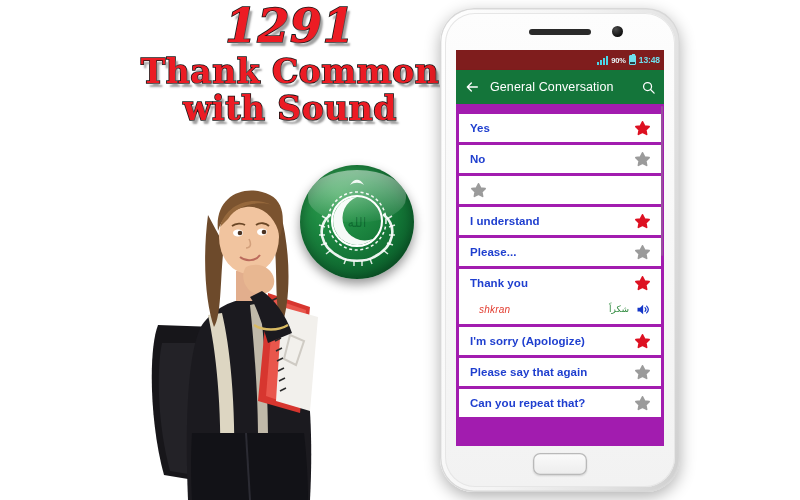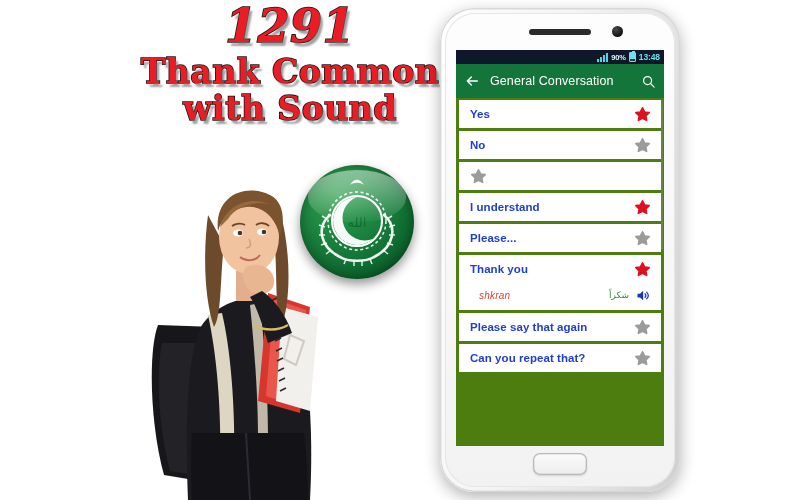--- a/index.html
+++ b/index.html
@@ -80,21 +80,21 @@
     background: linear-gradient(180deg,#fbfbfb,#ececec);
     box-shadow: inset 0 0 0 1.3px #b9b9b9, 0 1px 2px rgba(0,0,0,.14);
   }
 
   
   .screen {
     position:absolute; left:16px; top:42px; width:208px; height:396px;
     background: #eef7f0; overflow:hidden;
   }
   .statusbar {
-    height:14px; background:#0f172a; display:flex; align-items:center;
+    height:20px; background:#7f1d1d; display:flex; align-items:center;
     justify-content:flex-end; padding-right:4px; gap:3px;
   }
   .sb-sig { display:flex; align-items:flex-end; gap:1px; height:9px; }
   .sb-sig i { width:2px; background:#4cd6e8; display:block; }
   .sb-sig i:nth-child(1){height:3px}
   .sb-sig i:nth-child(2){height:5px}
   .sb-sig i:nth-child(3){height:7px}
   .sb-sig i:nth-child(4){height:9px}
   .sb-pct { color:#e9f6f8; font-size:7.5px; font-weight:700; letter-spacing:-.2px; }
   .sb-batt {
@@ -108,21 +108,21 @@
   .sb-time { color:#6fdfee; font-size:8.5px; font-weight:700; letter-spacing:-.1px; }
 
   .appbar {
     height:34px; background:#14753a; display:flex; align-items:center;
     padding:0 8px; gap:10px; box-shadow:0 1px 2px rgba(0,0,0,.2);
   }
   .appbar-back { width:16px; height:16px; flex:0 0 auto; }
   .appbar-title { color:#fff; font-size:12.5px; flex:1 1 auto; letter-spacing:.1px; }
   .appbar-search { width:15px; height:15px; flex:0 0 auto; }
 
-  .list { position:relative; height:348px; background:#4d7c0f; padding-top:2px; }
+  .list { position:relative; height:348px; background:#a21caf; padding-top:10px; }
   .row {
     position:relative; background:#ffffff; margin:0 3px 3px 3px;
     display:flex; align-items:center; padding:0 10px 0 11px;
     min-height:28px;
   }
   .row-main { display:flex; align-items:center; width:100%; height:28px; }
   .row-label {
     color:#1f3fcf; font-size:11.5px; font-weight:600; flex:1 1 auto;
     white-space:nowrap; letter-spacing:.05px;
   }
@@ -318,20 +318,28 @@
               <span class="arabic">شكراً</span>
               <svg class="speaker" viewBox="0 0 24 24">
                 <path d="M4 9 H8 L13 4.5 V19.5 L8 15 H4 Z" fill="#1436c8"></path>
                 <path d="M16 9 C18 11 18 13 16 15" stroke="#1436c8" stroke-width="1.9" fill="none" stroke-linecap="round"></path>
                 <path d="M18.6 6.6 C22 10 22 14 18.6 17.4" stroke="#1436c8" stroke-width="1.9" fill="none" stroke-linecap="round"></path>
               </svg>
             </div>
           </div>
           <div class="row">
             <div class="row-main">
+              <span class="row-label">I'm sorry (Apologize)</span>
+              <svg class="star" viewBox="0 0 24 24">
+                <path d="M12 2.6 L15.1 8.9 L22 9.9 L17 14.8 L18.2 21.6 L12 18.4 L5.8 21.6 L7 14.8 L2 9.9 L8.9 8.9 Z" fill="#dd1122" stroke="#dd1122" stroke-width="2.4" stroke-linejoin="round"></path>
+              </svg>
+            </div>
+          </div>
+          <div class="row">
+            <div class="row-main">
               <span class="row-label">Please say that again</span>
               <svg class="star" viewBox="0 0 24 24">
                 <path d="M12 2.6 L15.1 8.9 L22 9.9 L17 14.8 L18.2 21.6 L12 18.4 L5.8 21.6 L7 14.8 L2 9.9 L8.9 8.9 Z" fill="#9b9b9b" stroke="#9b9b9b" stroke-width="2.4" stroke-linejoin="round"></path>
               </svg>
             </div>
           </div>
           <div class="row">
             <div class="row-main">
               <span class="row-label">Can you repeat that?</span>
               <svg class="star" viewBox="0 0 24 24">

